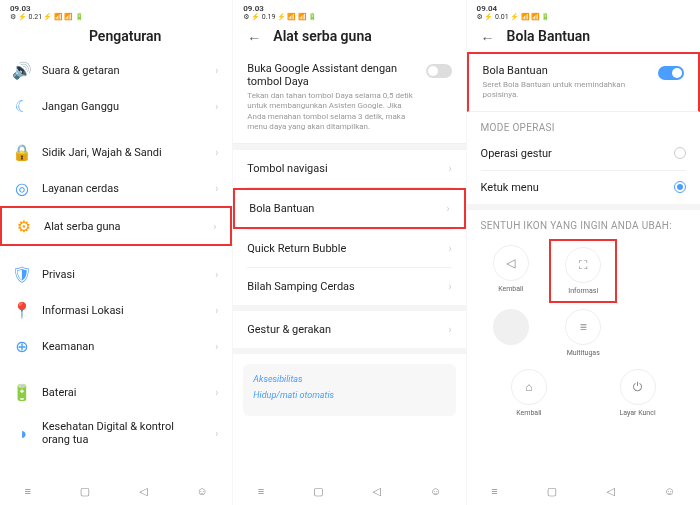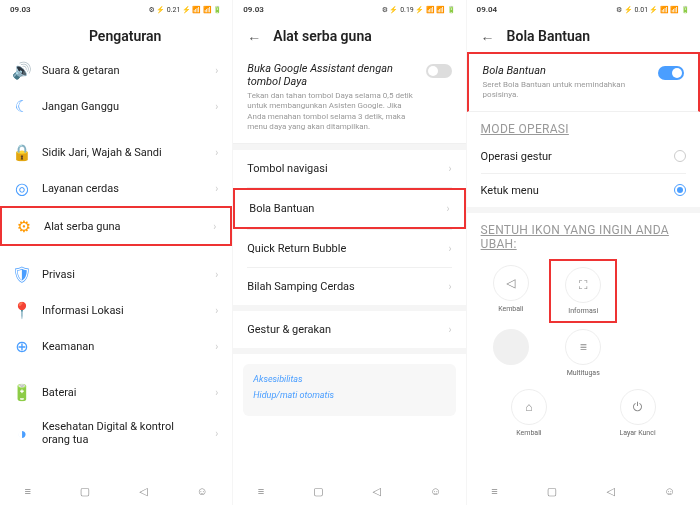--- a/index.html
+++ b/index.html
@@ -1,52 +1,52 @@
 <!DOCTYPE html>
 <html><head>
   <meta charset="utf-8">
   <style>
     * { margin: 0; padding: 0; box-sizing: border-box; }
     body { font-family: -apple-system, BlinkMacSystemFont, "Segoe UI", Roboto, sans-serif; background: #fff; }
     .container { display: flex; width: 700px; height: 505px; }
     .screen { width: 233.3px; height: 505px; background: #fff; display: flex; flex-direction: column; border-right: 1px solid #f5f5f5; position: relative; overflow: hidden; }
     .screen:last-child { border-right: none; }
     
-    .status-bar { display: flex; justify-content: space-between; align-items: flex-end; padding: 4px 10px; font-size: 8px; color: #333; height: 18px; }
+    .status-bar { display: flex; justify-content: space-between; align-items: flex-start; padding: 4px 10px; font-size: 8px; color: #333; height: 18px; flex-direction: column; }
     .status-left { font-weight: 600; }
     .status-right { display: flex; gap: 3px; align-items: center; font-size: 7px; }
     
     .header { display: flex; align-items: center; padding: 10px 14px 8px; }
     .header-centered { justify-content: center; margin-left: 18px; }
     .header-title { font-size: 14px; font-weight: 600; color: #222; }
     .back-arrow { margin-right: 12px; color: #555; font-size: 14px; }
     
     .content { flex: 1; overflow-y: auto; padding: 0 0 40px; }
     
     .list-item { display: flex; align-items: center; padding: 10px 14px; gap: 12px; position: relative; }
     .list-item-no-icon { padding: 12px 14px; display: flex; align-items: center; justify-content: space-between; gap: 36px; }
     .item-icon { width: 16px; height: 16px; display: flex; align-items: center; justify-content: center; color: #4a9eff; flex-shrink: 0; }
     .item-label { flex: 1; font-size: 11px; color: #222; }
     .item-label-small { font-size: 11px; color: #222; }
     .chevron { color: #ccc; font-size: 10px; }
     
     .red-box { border: 2px solid #e33; }
     
     .complex-item { padding: 10px 14px; border-bottom: 1px solid #f0f0f0; }
-    .complex-title { font-size: 11px; color: #222; margin-bottom: 3px; font-style: italic; }
+    .complex-title { font-size: 11px; color: #222; margin-bottom: 3px; }
     .complex-desc { font-size: 8px; color: #999; line-height: 1.3; }
     .complex-row { display: flex; justify-content: space-between; align-items: flex-start; }
     .toggle-off { width: 26px; height: 14px; background: #ddd; border-radius: 7px; position: relative; margin-top: 2px; flex-shrink: 0; margin-left: 8px; }
     .toggle-off::after { content: ''; position: absolute; width: 10px; height: 10px; background: #fff; border-radius: 50%; top: 2px; left: 2px; }
     .toggle-on { width: 26px; height: 14px; background: #4a9eff; border-radius: 7px; position: relative; margin-top: 2px; flex-shrink: 0; margin-left: 8px; }
     .toggle-on::after { content: ''; position: absolute; width: 10px; height: 10px; background: #fff; border-radius: 50%; top: 2px; right: 2px; }
     
     .divider { height: 6px; background: #f5f5f5; }
     
-    .section-header { font-size: 12px; color: #999; padding: 10px 14px 4px; letter-spacing: 0.3px; text-decoration: underline; }
+    .section-header { font-size: 10px; color: #999; padding: 10px 14px 4px; letter-spacing: 0.3px; }
     
     .radio-row { display: flex; align-items: center; justify-content: space-between; padding: 10px 14px; }
     .radio { width: 12px; height: 12px; border: 1.5px solid #ccc; border-radius: 50%; }
     .radio-checked { width: 12px; height: 12px; border: 1.5px solid #4a9eff; border-radius: 50%; display: flex; align-items: center; justify-content: center; }
     .radio-checked::after { content: ''; width: 6px; height: 6px; background: #4a9eff; border-radius: 50%; }
     
     .icon-grid { display: flex; flex-wrap: wrap; padding: 4px 8px; gap: 0; justify-content: space-around; }
     .icon-cell { width: 68px; display: flex; flex-direction: column; align-items: center; padding: 6px 4px; }
     .icon-circle { width: 36px; height: 36px; border: 1px solid #eee; border-radius: 50%; display: flex; align-items: center; justify-content: center; margin-bottom: 4px; color: #888; font-size: 12px; }
     .icon-circle-filled { background: #f0f0f0; border: none; }

